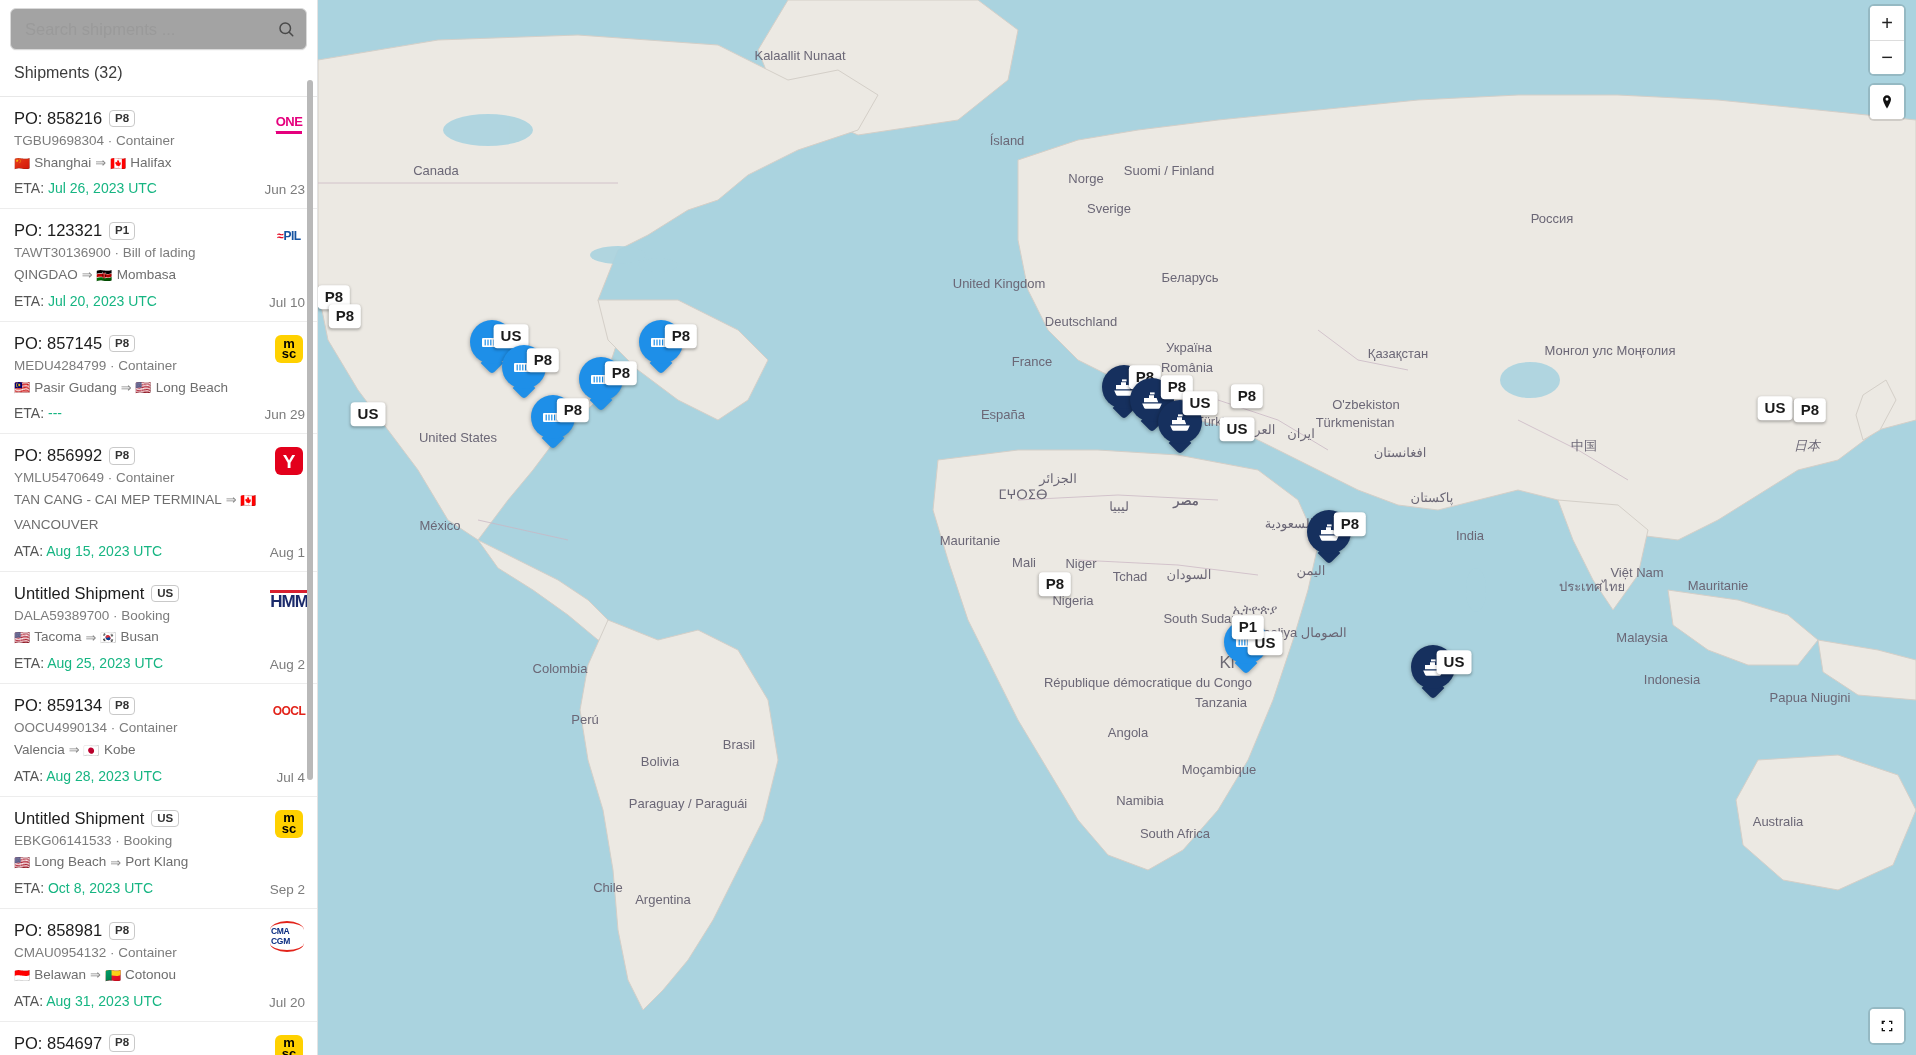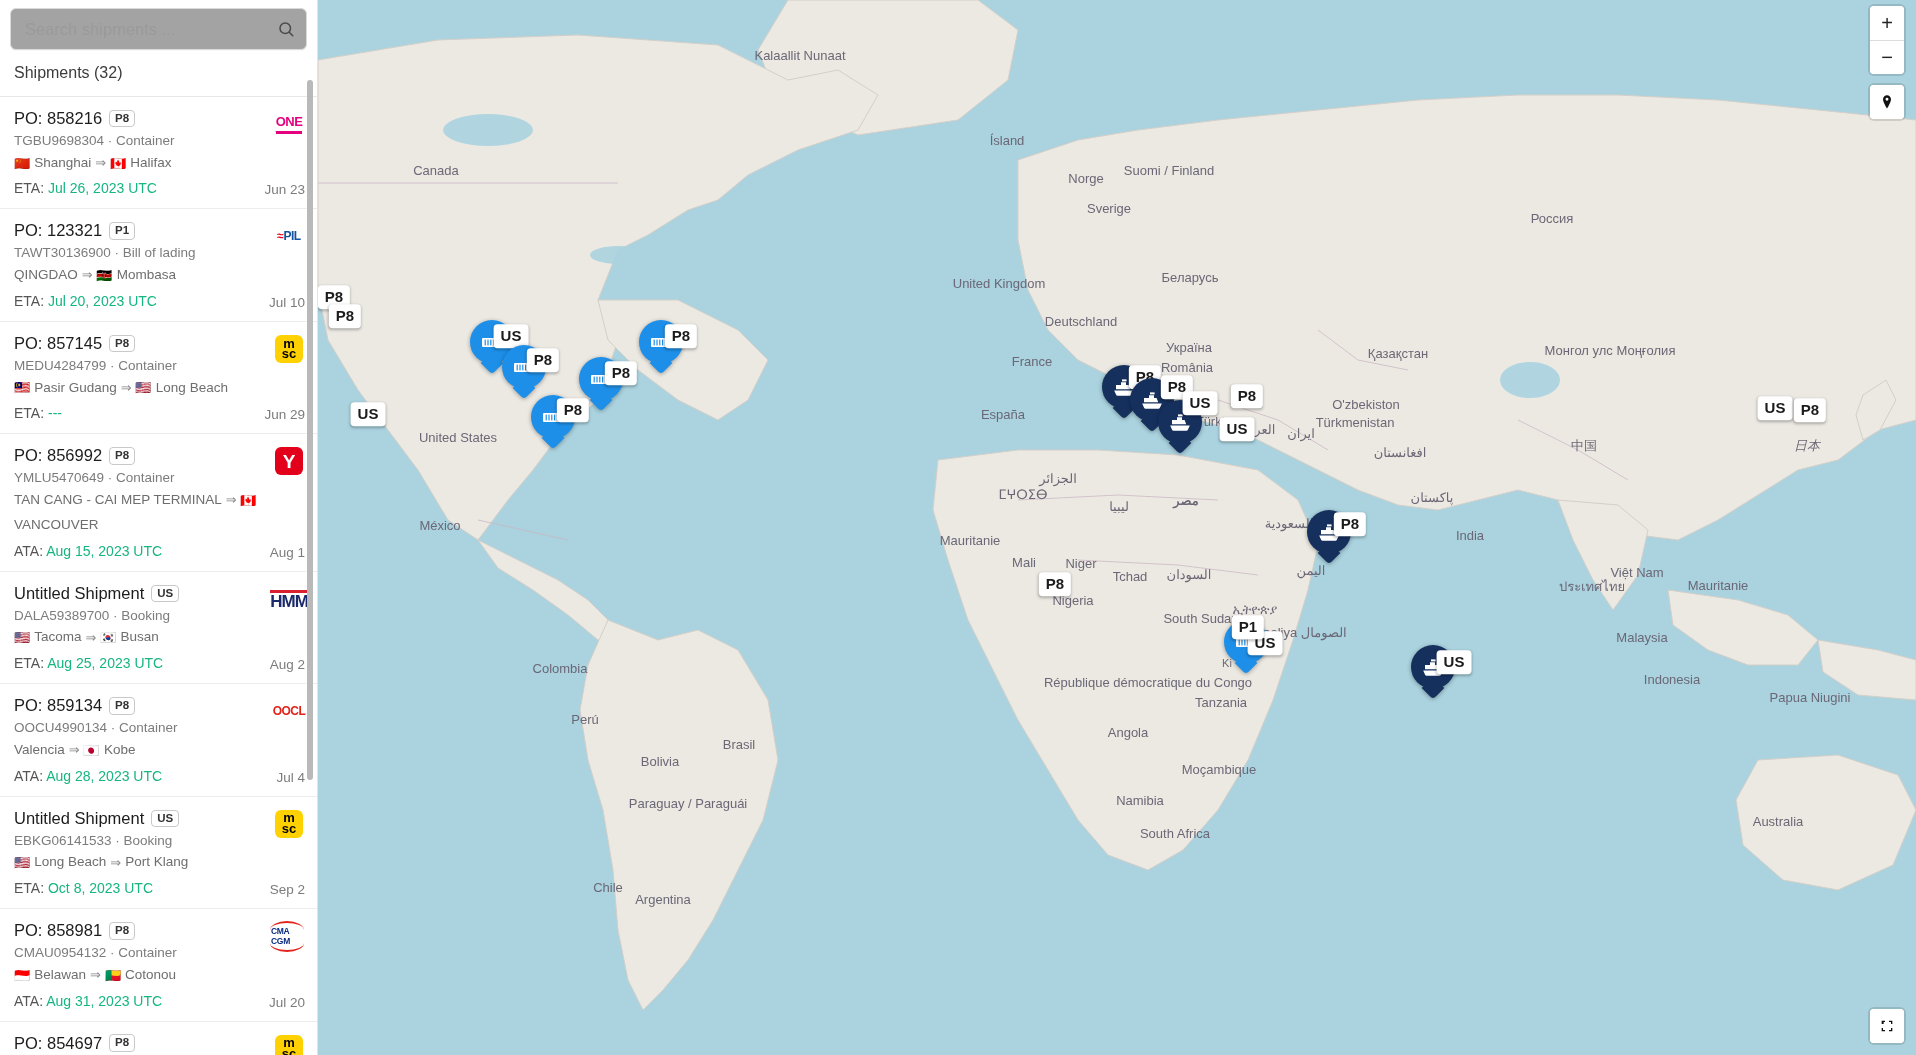--- a/index.html
+++ b/index.html
@@ -122,21 +122,21 @@
     flex: 1; position: relative; overflow: hidden;
     background: #aad3df;
   }
   #map-canvas { position:absolute; inset:0; }
   .map-label {
     position: absolute; transform: translate(-50%,-50%);
     font-family: "Liberation Sans", sans-serif;
     color: #6d6a74; white-space: nowrap; pointer-events: none;
   }
   .map-label.country { font-size: 13px; color:#6b6776; }
-  .map-label.small { font-size: 11px; }
+  .map-label.small { font-size: 17px; }
 
   
   .marker {
     position: absolute; transform: translate(-50%,-100%);
     width: 44px; height: 55px;
     filter: drop-shadow(0 1px 2px rgba(0,0,0,.35));
     cursor: pointer;
   }
   .marker .pin {
     width: 44px; height: 44px; border-radius: 50%;

